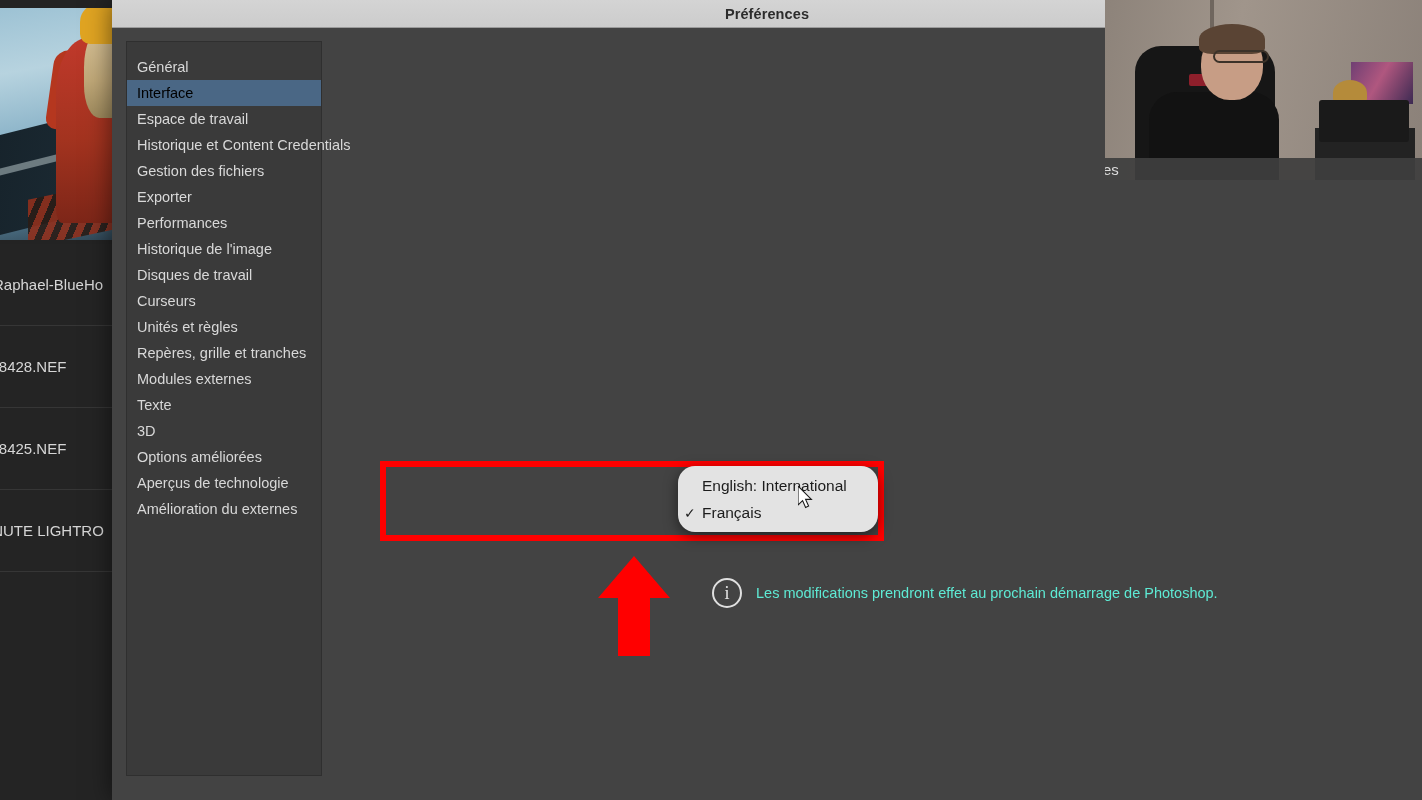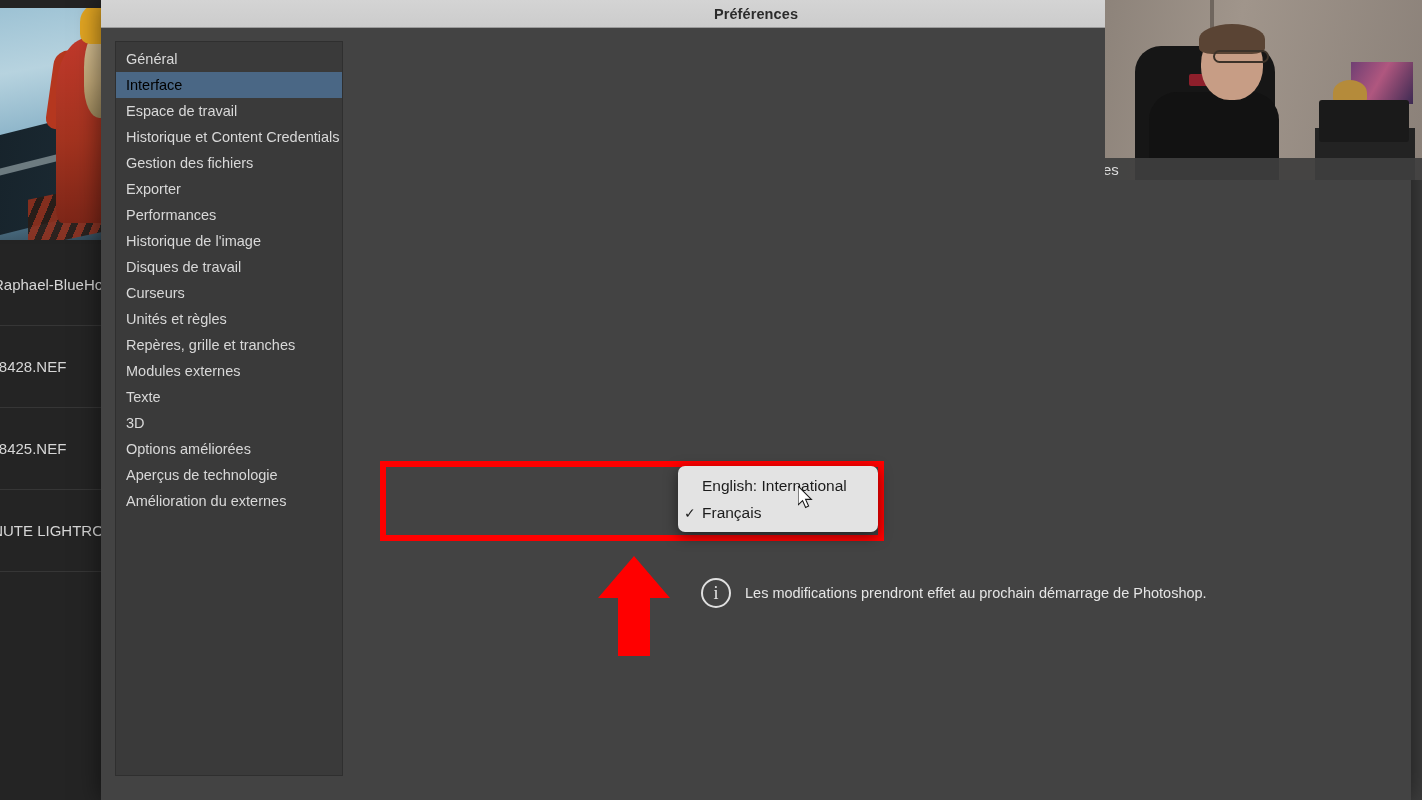--- a/index.html
+++ b/index.html
@@ -68,57 +68,57 @@
   .bg-file-row .nm {
     color: #d6d6d6; font-size: 15px; white-space: nowrap;
     margin-left: -12px;
   }
   .bg-right-strip {
     position: absolute; right: 0; top: 180px; bottom: 0; width: 318px; background: #3d3d3d;
   }
 
   
   .dialog {
-    position: absolute; left: 101px; top: 0; width: 1310px; height: 800px;
+    position: absolute; left: 112px; top: 0; width: 1310px; height: 800px;
     background: #434343;
     box-shadow: 0 0 24px rgba(0,0,0,.55);
   }
   .titlebar {
     position: relative; height: 28px;
     background: linear-gradient(180deg,#d4d4d4 0%, #cccccc 100%);
     border-bottom: 1px solid #9b9b9b;
     display: flex; align-items: center; justify-content: center;
   }
   .titlebar .title { font-size: 14.5px; font-weight: bold; color: #2c2c2c; letter-spacing: .1px; }
 
   .dlg-body { position: relative; height: 772px; padding: 12px 0 0 14px; display: flex; }
 
   
   .sidebar {
-    width: 228px; margin-top: 1px; background: #3a3a3a;
-    border: 1px solid #2f2f2f; height: 735px; padding-top: 4px;
+    width: 196px; margin-top: 1px; background: #3a3a3a;
+    border: 1px solid #2f2f2f; height: 735px; padding-top: 12px;
   }
   .side-item {
     height: 26px; display: flex; align-items: center; padding-left: 10px;
     color: #d8d8d8; font-size: 14.5px; white-space: nowrap; cursor: default;
   }
   .side-item.sel { background: #4a6785; color: #000000; }
 
   
   .content { position: relative; flex: 1; padding: 2px 0 0 14px; }
 
   .row { display: flex; align-items: center; }
 
   
   .info-ico {
     width: 30px; height: 30px; border: 2px solid #e0e0e0; border-radius: 50%;
     display: flex; align-items: center; justify-content: center; flex: none;
     color: #e6e6e6; font-size: 18px; font-family: "Liberation Serif", serif;
   }
-  .info-txt { color: #e5e5e5; font-size: 14.5px; line-height: 1.42; }
+  .info-txt { color: #5eead4; font-size: 14.5px; line-height: 1.42; }
 
   
   .webcam {
     position: absolute; right: 0; top: 0; width: 317px; height: 180px;
     overflow: hidden; background: #8a8076;
   }
   .wc-wall { position: absolute; inset: 0; background: linear-gradient(100deg,#8d837a 0%, #a0958b 40%, #8b8179 100%); }
   .wc-door { position: absolute; left: 105px; top: 0; width: 4px; height: 180px; background: #6f665e; }
   .wc-chair {
     position: absolute; left: 30px; top: 46px; width: 140px; height: 134px;
@@ -158,21 +158,21 @@
   .redbox {
     position: absolute; left: 380px; top: 461px; width: 504px; height: 80px;
     border: 6px solid #ff0000; pointer-events: none;
   }
   
   .redarrow { position: absolute; left: 598px; top: 556px; width: 72px; height: 100px; pointer-events: none; }
 
   
   .lang-menu {
     position: absolute; left: 678px; top: 466px; width: 200px;
-    background: #e3e3e3; border-radius: 7px;
+    background: #e3e3e3; border-radius: 17px;
     box-shadow: 0 4px 14px rgba(0,0,0,.5);
     padding: 6px 0; z-index: 40;
   }
   .lang-item {
     height: 27px; display: flex; align-items: center; padding-left: 6px;
     color: #1c1c1c; font-size: 15.5px; cursor: default; white-space: nowrap;
   }
   .lang-item .tick { width: 18px; display: inline-block; font-size: 14px; }
   .cursor-arrow { position: absolute; left: 798px; top: 486px; width: 16px; height: 24px; z-index: 50; }
 </style>

